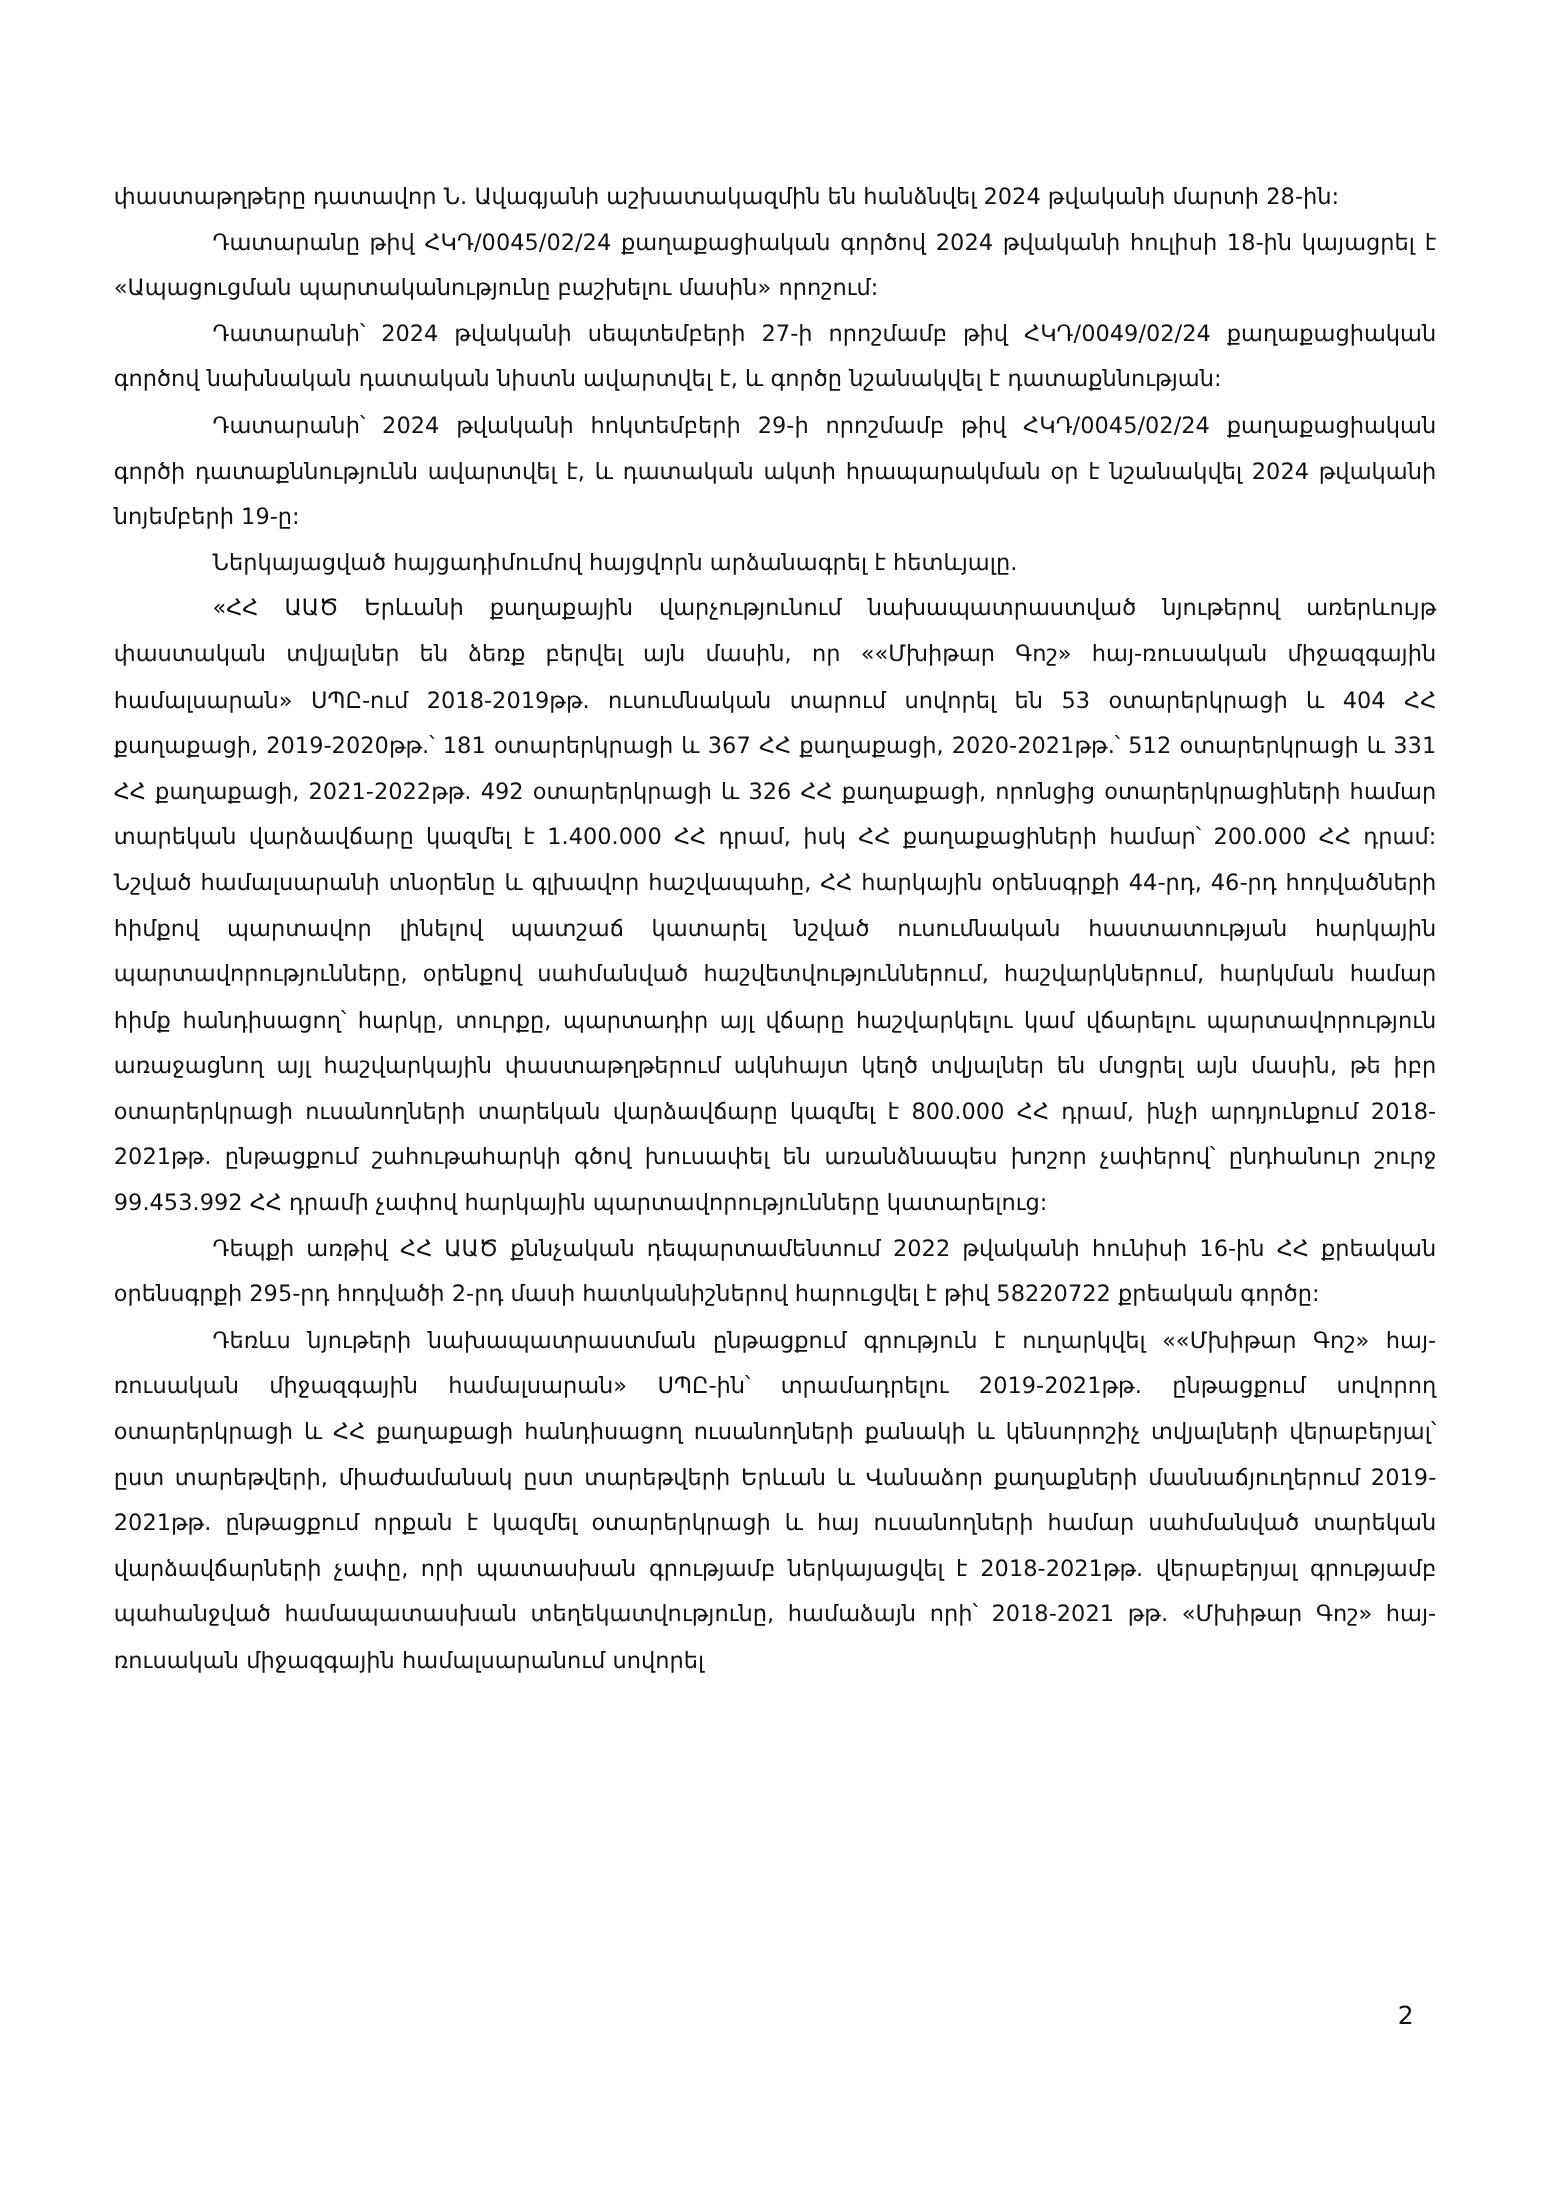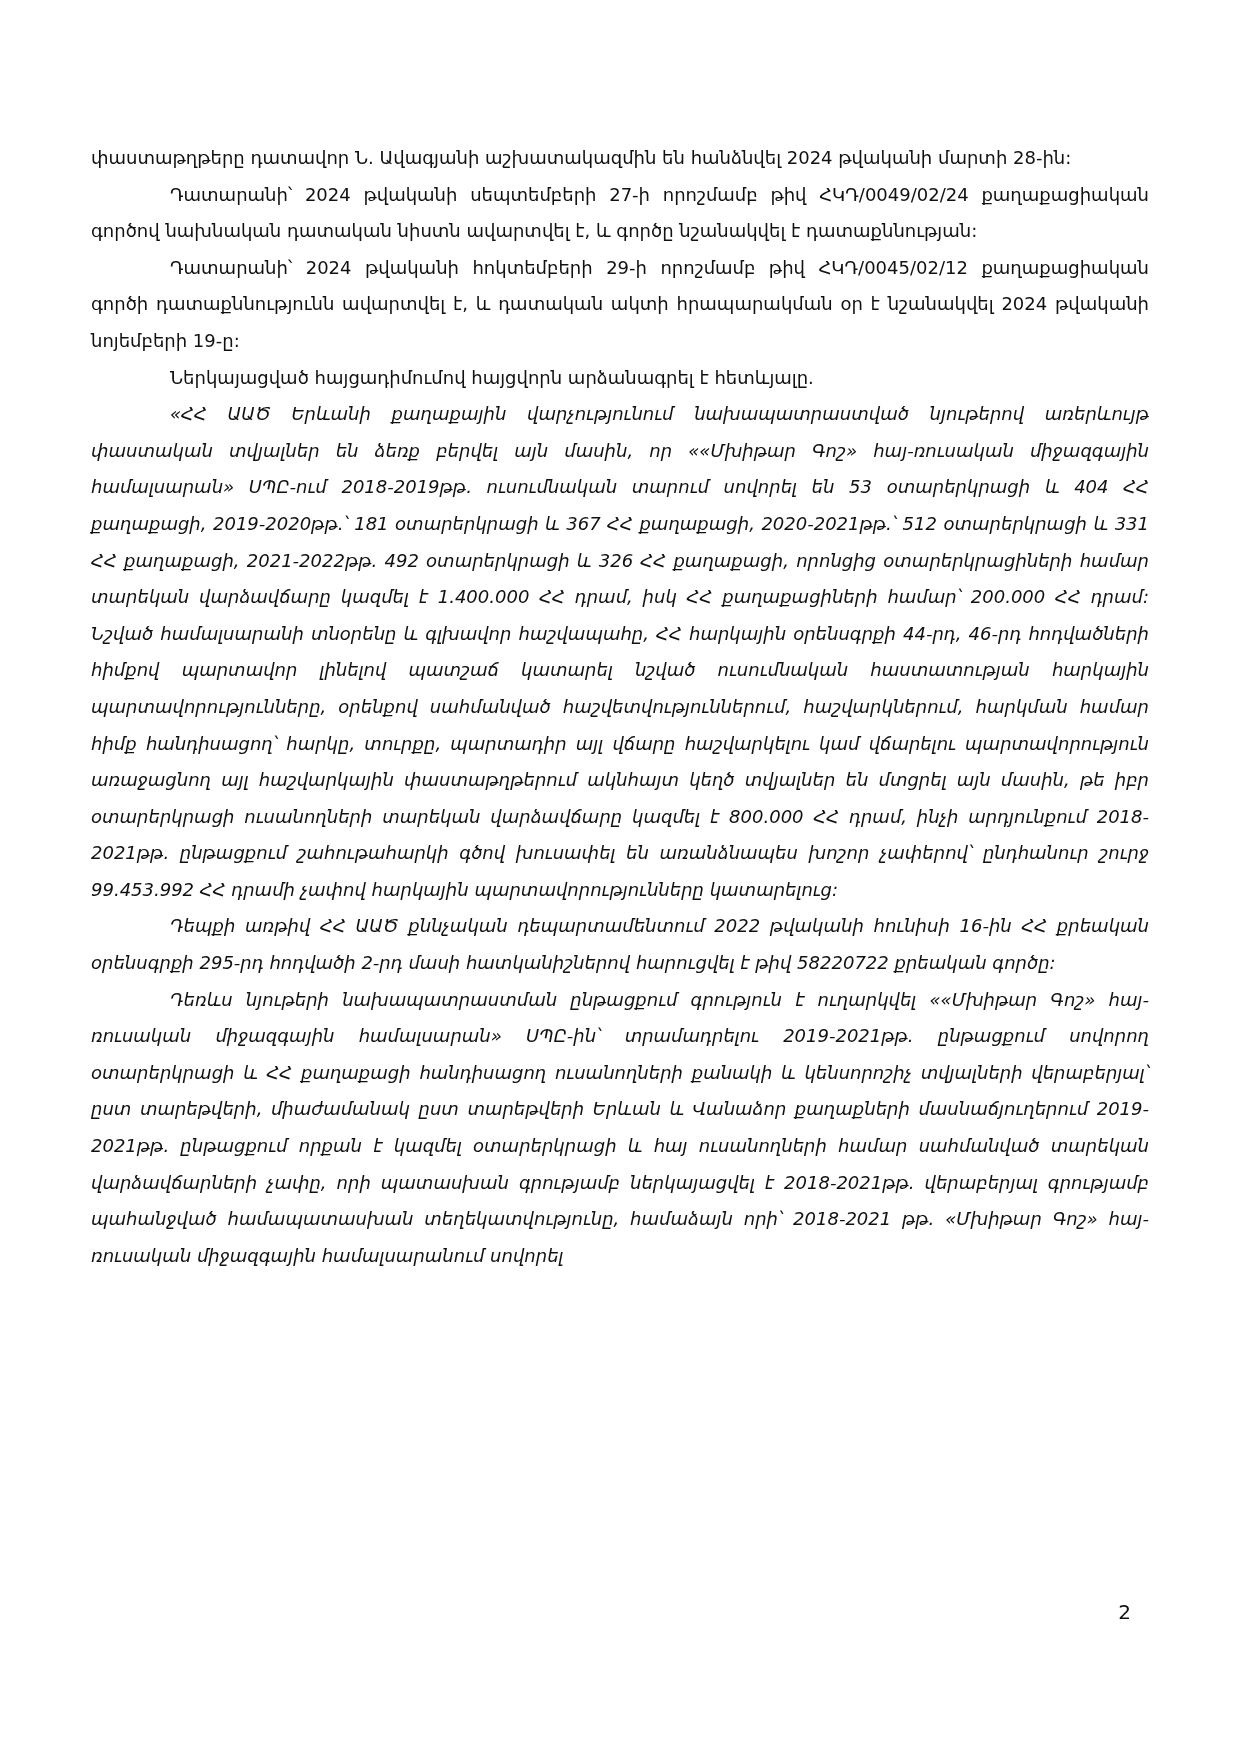--- a/index.html
+++ b/index.html
@@ -5,34 +5,35 @@
   html, body { margin: 0; padding: 0; background: #ffffff; }
   body { width: 1241px; height: 1754px; position: relative; overflow: hidden; }
   .page {
     position: absolute; left: 91px; top: 140px; width: 1058px;
     font-family: "DejaVu Sans", "Liberation Sans", sans-serif;
     font-size: 18px; line-height: 36.6px; color: #111111;
     text-align: justify;
   }
   .p { margin: 0; }
   .indent { text-indent: 79px; }
-  .italic { font-style: italic; }
+  .italic { }
   .bold { font-weight: bold; }
   .page-number {
     position: absolute; top: 1600px; right: 110px;
     font-family: "DejaVu Sans", "Liberation Sans", sans-serif;
     font-size: 20px; color: #111111;
   }
 </style>
 </head>
 <body>
 
 <div class="page">
   <p class="p">փաստաթղթերը դատավոր Ն. Ավագյանի աշխատակազմին են հանձնվել 2024 թվականի մարտի 28-ին:</p>
+  <p class="p indent">Դատարանը թիվ ՀԿԴ/0045/02/24 քաղաքացիական գործով 2024 թվականի հուլիսի 18-ին կայացրել է «Ապացուցման պարտականությունը բաշխելու մասին» որոշում:</p>
   <p class="p indent">Դատարանի՝ 2024 թվականի սեպտեմբերի 27-ի որոշմամբ թիվ ՀԿԴ/0049/02/24 քաղաքացիական գործով նախնական դատական նիստն ավարտվել է, և գործը նշանակվել է դատաքննության:</p>
-  <p class="p indent">Դատարանի՝ 2024 թվականի հոկտեմբերի 29-ի որոշմամբ թիվ ՀԿԴ/0045/02/12 քաղաքացիական գործի դատաքննությունն ավարտվել է, և դատական ակտի հրապարակման օր է նշանակվել 2024 թվականի նոյեմբերի 19-ը:</p>
+  <p class="p indent">Դատարանի՝ 2024 թվականի հոկտեմբերի 29-ի որոշմամբ թիվ ՀԿԴ/0045/02/24 քաղաքացիական գործի դատաքննությունն ավարտվել է, և դատական ակտի հրապարակման օր է նշանակվել 2024 թվականի նոյեմբերի 19-ը:</p>
   <p class="p indent">Ներկայացված հայցադիմումով հայցվորն արձանագրել է հետևյալը.</p>
   <p class="p indent italic">«ՀՀ ԱԱԾ Երևանի քաղաքային վարչությունում նախապատրաստված նյութերով առերևույթ փաստական տվյալներ են ձեռք բերվել այն մասին, որ ««Մխիթար Գոշ» հայ-ռուսական միջազգային համալսարան» ՍՊԸ-ում 2018-2019թթ. ուսումնական տարում սովորել են 53 օտարերկրացի և 404 ՀՀ քաղաքացի, 2019-2020թթ.՝ 181 օտարերկրացի և 367 ՀՀ քաղաքացի, 2020-2021թթ.՝ 512 օտարերկրացի և 331 ՀՀ քաղաքացի, 2021-2022թթ. 492 օտարերկրացի և 326 ՀՀ քաղաքացի, որոնցից օտարերկրացիների համար տարեկան վարձավճարը կազմել է 1.400.000 ՀՀ դրամ, իսկ ՀՀ քաղաքացիների համար՝ 200.000 ՀՀ դրամ: Նշված համալսարանի տնօրենը և գլխավոր հաշվապահը, ՀՀ հարկային օրենսգրքի 44-րդ, 46-րդ հոդվածների հիմքով պարտավոր լինելով պատշաճ կատարել նշված ուսումնական հաստատության հարկային պարտավորությունները, օրենքով սահմանված հաշվետվություններում, հաշվարկներում, հարկման համար հիմք հանդիսացող՝ հարկը, տուրքը, պարտադիր այլ վճարը հաշվարկելու կամ վճարելու պարտավորություն առաջացնող այլ հաշվարկային փաստաթղթերում ակնհայտ կեղծ տվյալներ են մտցրել այն մասին, թե իբր օտարերկրացի ուսանողների տարեկան վարձավճարը կազմել է 800.000 ՀՀ դրամ, ինչի արդյունքում 2018-2021թթ. ընթացքում շահութահարկի գծով խուսափել են առանձնապես խոշոր չափերով՝ ընդհանուր շուրջ 99.453.992 ՀՀ դրամի չափով հարկային պարտավորությունները կատարելուց:</p>
   <p class="p indent italic">Դեպքի առթիվ ՀՀ ԱԱԾ քննչական դեպարտամենտում 2022 թվականի հունիսի 16-ին ՀՀ քրեական օրենսգրքի 295-րդ հոդվածի 2-րդ մասի հատկանիշներով հարուցվել է թիվ 58220722 քրեական գործը:</p>
   <p class="p indent italic">Դեռևս նյութերի նախապատրաստման ընթացքում գրություն է ուղարկվել ««Մխիթար Գոշ» հայ-ռուսական միջազգային համալսարան» ՍՊԸ-ին՝ տրամադրելու 2019-2021թթ. ընթացքում սովորող օտարերկրացի և ՀՀ քաղաքացի հանդիսացող ուսանողների քանակի և կենսորոշիչ տվյալների վերաբերյալ՝ ըստ տարեթվերի, միաժամանակ ըստ տարեթվերի Երևան և Վանաձոր քաղաքների մասնաճյուղերում 2019-2021թթ. ընթացքում որքան է կազմել օտարերկրացի և հայ ուսանողների համար սահմանված տարեկան վարձավճարների չափը, որի պատասխան գրությամբ ներկայացվել է 2018-2021թթ. վերաբերյալ գրությամբ պահանջված համապատասխան տեղեկատվությունը, համաձայն որի՝ 2018-2021 թթ. «Մխիթար Գոշ» հայ-ռուսական միջազգային համալսարանում սովորել</p>
 </div>
 
 <div class="page-number">2</div>
 
 </body></html>

